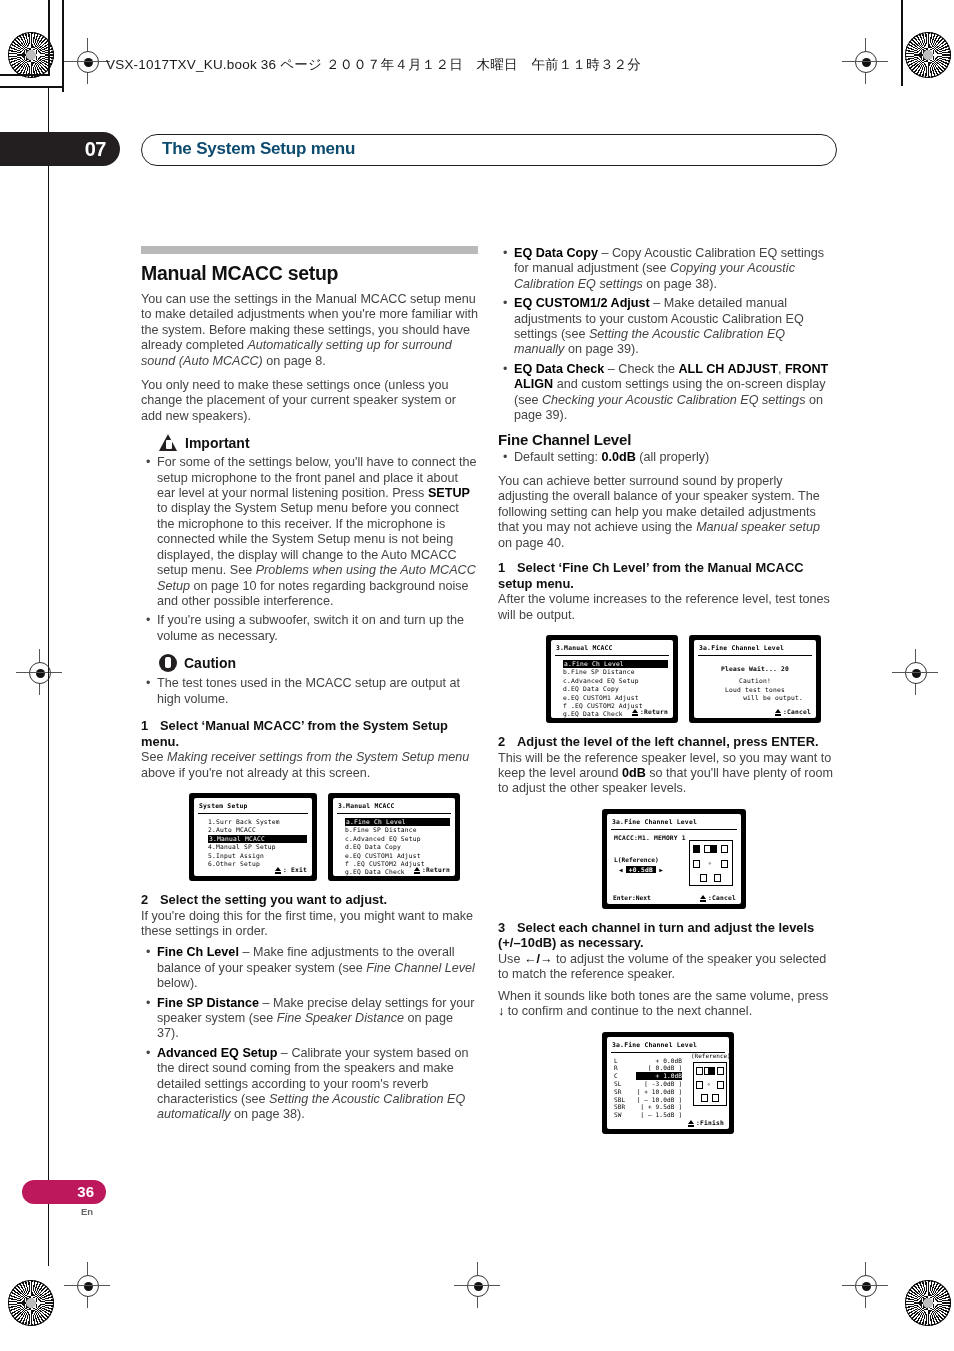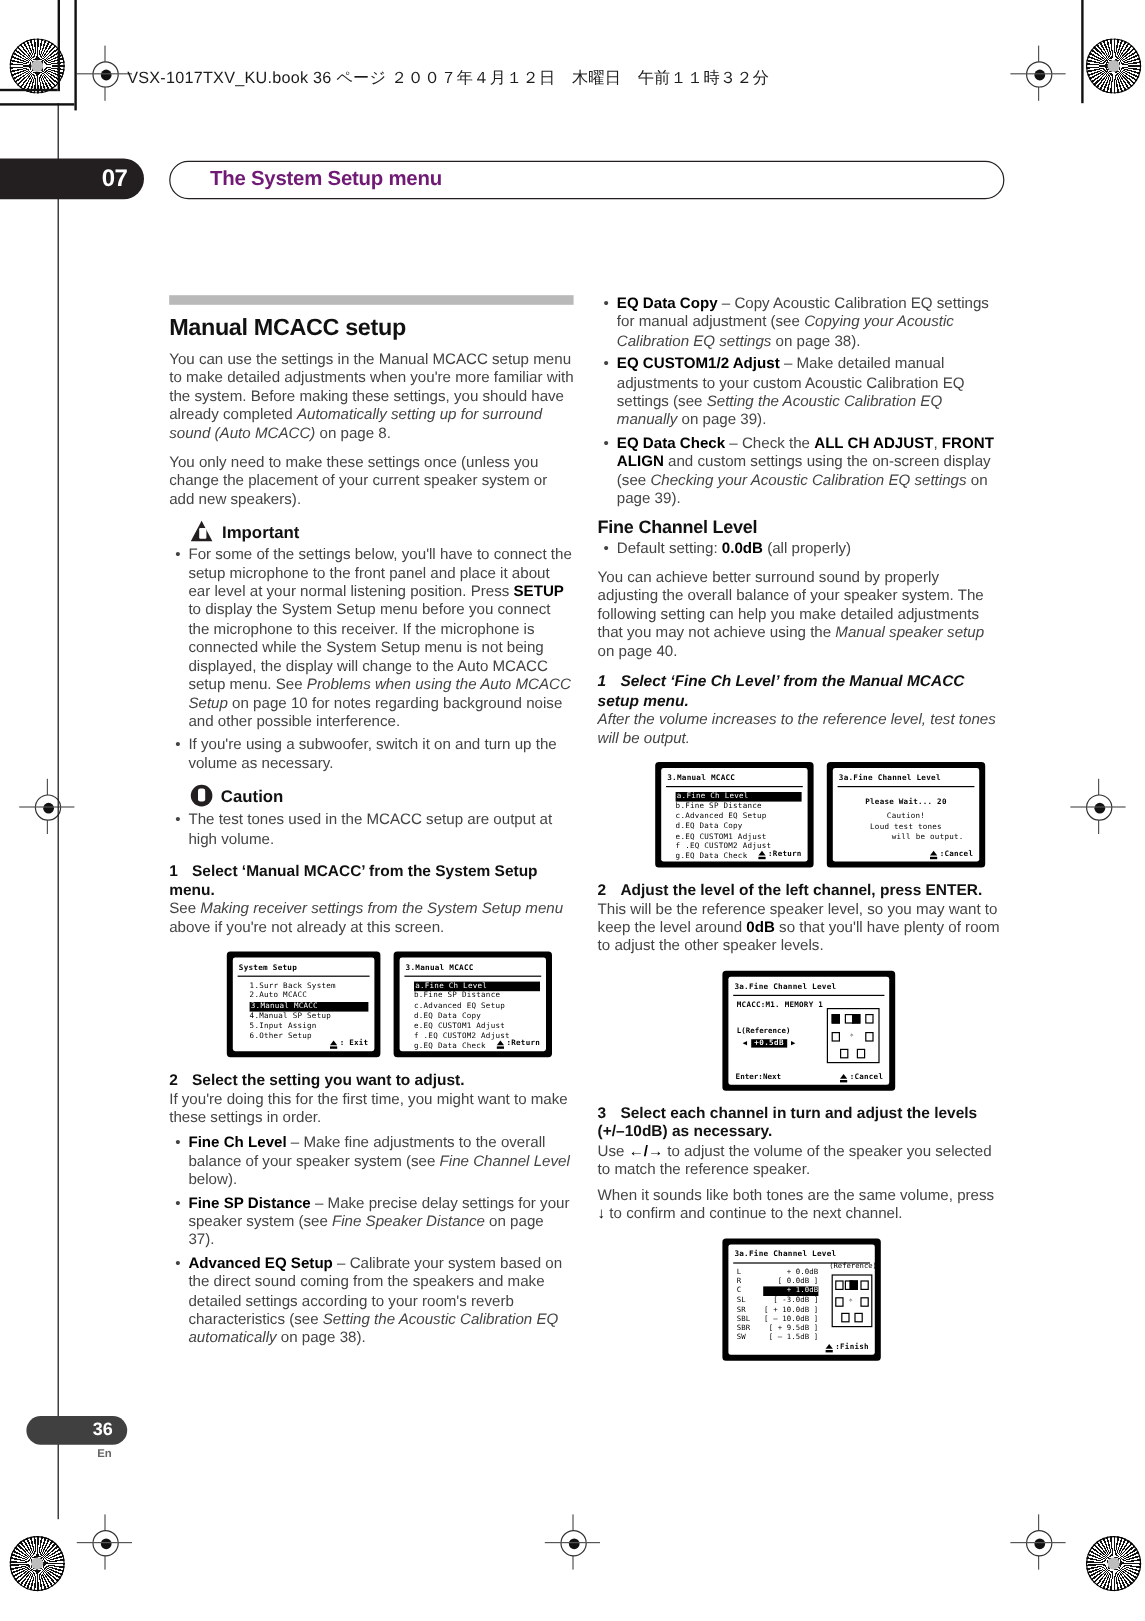--- a/index.html
+++ b/index.html
@@ -32,21 +32,21 @@
   .bookline{position:absolute;left:106px;top:56px;font-size:13.5px;letter-spacing:0.2px;
     color:#1b1b1b;white-space:nowrap;font-family:"Liberation Sans",sans-serif;}
 
   
   .chapter-band{position:absolute;left:0px;top:132px;width:120px;height:34px;background:#231f20;
     border-top-right-radius:17px;border-bottom-right-radius:17px;}
   .chapter-num{position:absolute;right:14px;top:6px;color:#fff;font-size:20px;font-weight:bold;
     letter-spacing:-0.5px;}
   .chapter-pill{position:absolute;left:141px;top:134px;width:694px;height:30px;
     border:1.6px solid #231f20;border-radius:16px;}
-  .chapter-title{position:absolute;left:33px;top:4px;font-size:17px;font-weight:bold;color:#701a75;
+  .chapter-title{position:absolute;left:20px;top:4px;font-size:17px;font-weight:bold;color:#0c4a6e;
     letter-spacing:-0.2px;}
 
   
   .col{position:absolute;top:246px;width:337px;}
   .col-left{left:141px;}
   .col-right{left:498px;}
 
   .rule{height:8px;background:#b9b9b9;margin-bottom:8px;}
   h1.sec{font-size:19.5px;font-weight:bold;color:#111;margin:0 0 7px 0;letter-spacing:-0.3px;}
   h2.sub{font-size:15px;font-weight:bold;color:#111;margin:0 0 2px 0;letter-spacing:-0.2px;}
@@ -115,21 +115,21 @@
   .arrowl,.arrowr{font-size:6px;}
 
   
   .chtable{font-size:6.1px;line-height:7.8px;letter-spacing:0.1px;}
   .chtable .row{display:flex;}
   .chtable .c1{width:22px;}
   .chtable .c2{width:46px;text-align:right;}
   .chtable .row.sel .c2{background:#000;color:#fff;}
 
   
-  .pagebadge{position:absolute;left:22px;top:1180px;width:84px;height:24px;background:#404040;
+  .pagebadge{position:absolute;left:22px;top:1180px;width:84px;height:24px;background:#be185d;
     border-radius:12px;}
   .pagenum{position:absolute;right:12px;top:3px;color:#fff;font-size:15px;font-weight:bold;}
   .pagelang{position:absolute;left:81px;top:1206px;font-size:9.5px;color:#666;font-weight:bold;}
 </style>
 </head>
 <body>
 
 <div class="reg-circle" style="left:8px;top:32px;"></div>
 <div class="reg-circle" style="left:905px;top:32px;"></div>
 <div class="reg-circle" style="left:8px;top:1280px;"></div>
@@ -272,21 +272,21 @@
     <li><b>EQ Data Check</b><span> – Check the </span><b>ALL CH ADJUST</b><span>, </span><b>FRONT ALIGN</b><span> and custom settings using the on-screen display (see </span><em>Checking your Acoustic Calibration EQ settings</em><span> on page 39).</span></li>
   </ul>
 
   <h2 class="sub">Fine Channel Level</h2>
   <ul>
     <li><span>Default setting: </span><b>0.0dB</b><span> (all properly)</span></li>
   </ul>
 
   <p><span>You can achieve better surround sound by properly adjusting the overall balance of your speaker system. The following setting can help you make detailed adjustments that you may not achieve using the </span><em>Manual speaker setup</em><span> on page 40.</span></p>
 
-  <div class="step" style="margin-top:9px;font-style:italic;">
+  <div class="step" style="margin-top:9px;">
     <div class="step-h"><span class="n">1</span><span>Select ‘Fine Ch Level’ from the Manual MCACC setup menu.</span></div>
     <p class="tight">After the volume increases to the reference level, test tones will be output.</p>
   </div>
 
   <div class="osd-row" style="margin-left:48px;">
     <div class="osd">
       <div class="osd-inner osd-man">
         <div class="osd-title">3.Manual  MCACC</div>
         <div class="osd-sep"></div>
         <div class="osd-body" style="padding-left:12px;">

